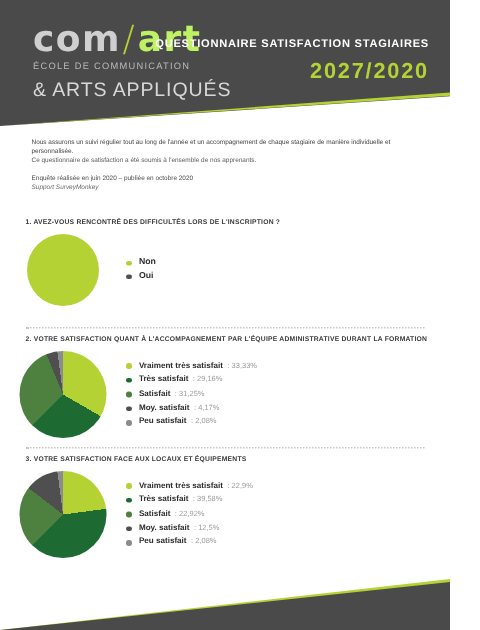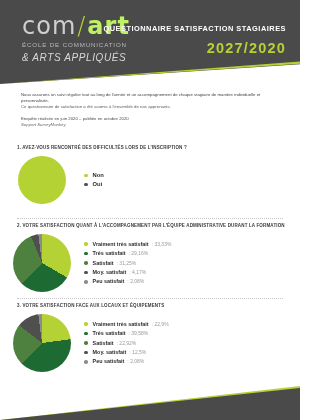--- a/index.html
+++ b/index.html
@@ -44,37 +44,36 @@
     left: 22px; top: 14px;
     width: 110px;
   }
   .logo-main {
     font-size: 24px;
     letter-spacing: 1px;
     line-height: 24px;
     white-space: nowrap;
     font-family: "DejaVu Sans", sans-serif;
   }
-  .logo-com { color: #cfcfcf; font-weight: 400; }
+  .logo-com { color: #cfcfcf; font-weight: 700; }
   .logo-slash { color: #b5d234; font-weight: 300; margin: 0 1px; }
   .logo-art { color: #bef264; font-weight: 700; }
   .logo-sub1 {
     margin-top: 3px;
     font-size: 6.2px;
     letter-spacing: 0.85px;
     color: #b9b9b9;
     white-space: nowrap;
   }
   .logo-sub2 {
     margin-top: 4px;
-    font-size: 10px;
+    font-size: 13px;
     letter-spacing: 0.6px;
     color: #d8d8d8;
     white-space: nowrap;
-    font-style: italic;
   }
 
   .header-right {
     position: absolute;
     right: 14px; top: 24px;
     text-align: right;
   }
   .header-title {
     font-size: 7.4px;
     letter-spacing: 0.5px;

